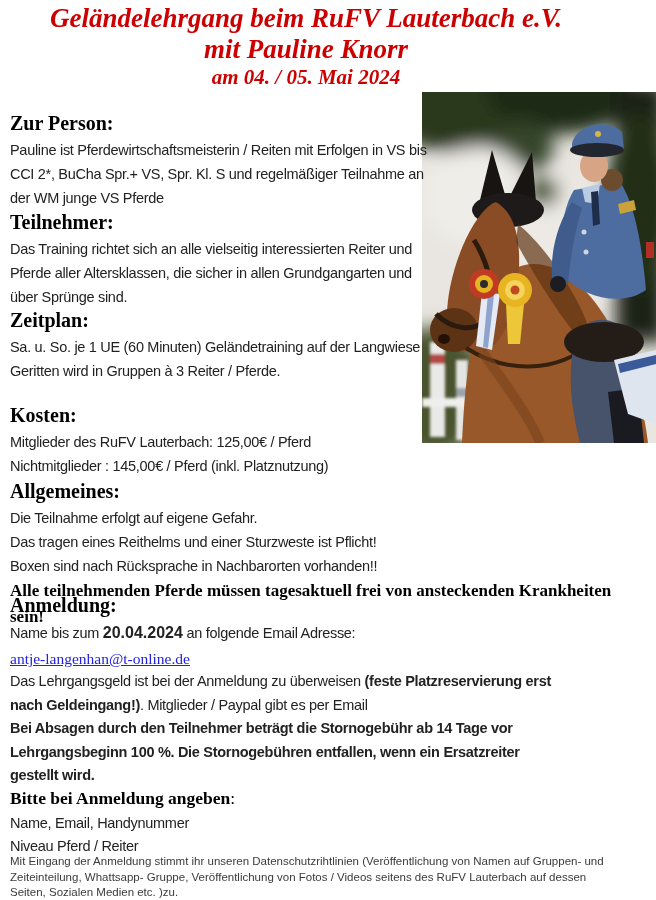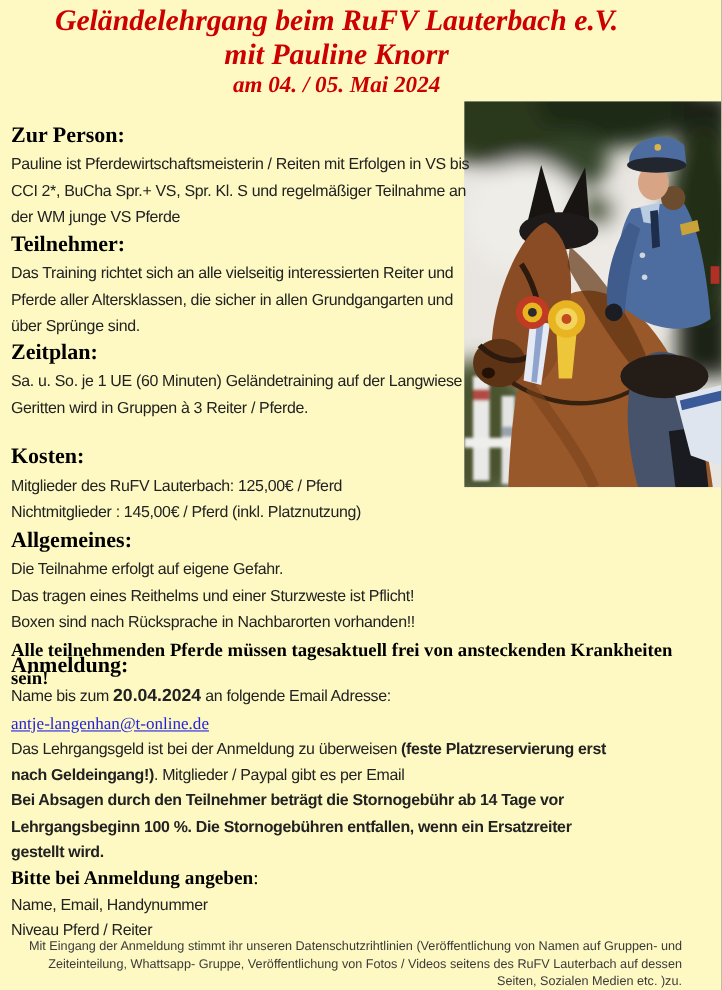--- a/index.html
+++ b/index.html
@@ -1,20 +1,20 @@
 <!DOCTYPE html>
 <html><head>
 <meta charset="utf-8">
 <style>
   html,body{margin:0;padding:0;background:#888;}
   .page{
     position:relative;
     width:656px;height:900px;
     margin:0 auto;
-    background:#fef9c3;
+    background:#ffffff;
     overflow:hidden;
     font-family:"Liberation Sans",sans-serif;
     color:#1e1e1e;
   }
   
   .title-block{
     position:absolute;top:3px;left:0;width:612px;
     text-align:center;
     font-family:"Liberation Serif",serif;
     font-weight:bold;font-style:italic;
@@ -49,21 +49,21 @@
   .email-link{
     font-family:"Liberation Serif",serif;
     font-size:15.5px;line-height:22px;letter-spacing:0;
     color:#2222dd;text-decoration:underline;
     display:inline-block;margin-top:2px;
   }
   .pay-block{width:555px;}
   .angaben-heading{font-size:17.5px;line-height:22px;margin:0;}
   .footer-text{
     position:absolute;left:10px;top:854px;width:610px;
-    font-size:11.5px;line-height:15.5px;color:#3a3a3a;text-align:right;
+    font-size:11.5px;line-height:15.5px;color:#3a3a3a;
   }
 </style>
 </head>
 <body>
 
 <div class="page">
 
   <div class="title-block">
     <div class="title-line">Geländelehrgang beim RuFV Lauterbach e.V.</div>
     <div class="title-line">mit Pauline Knorr</div>

